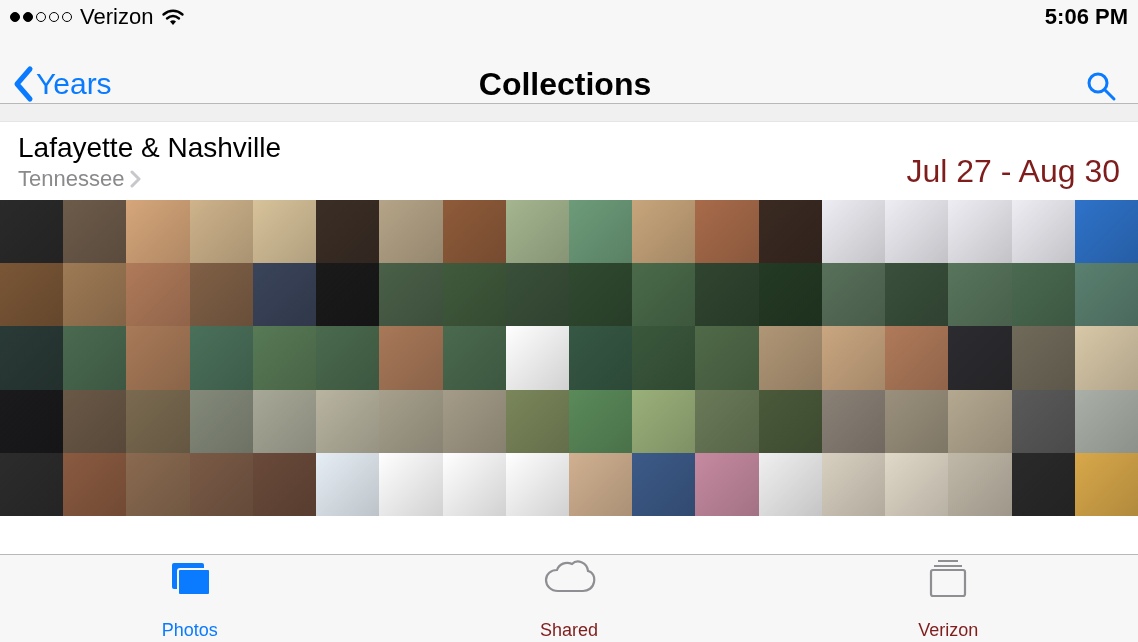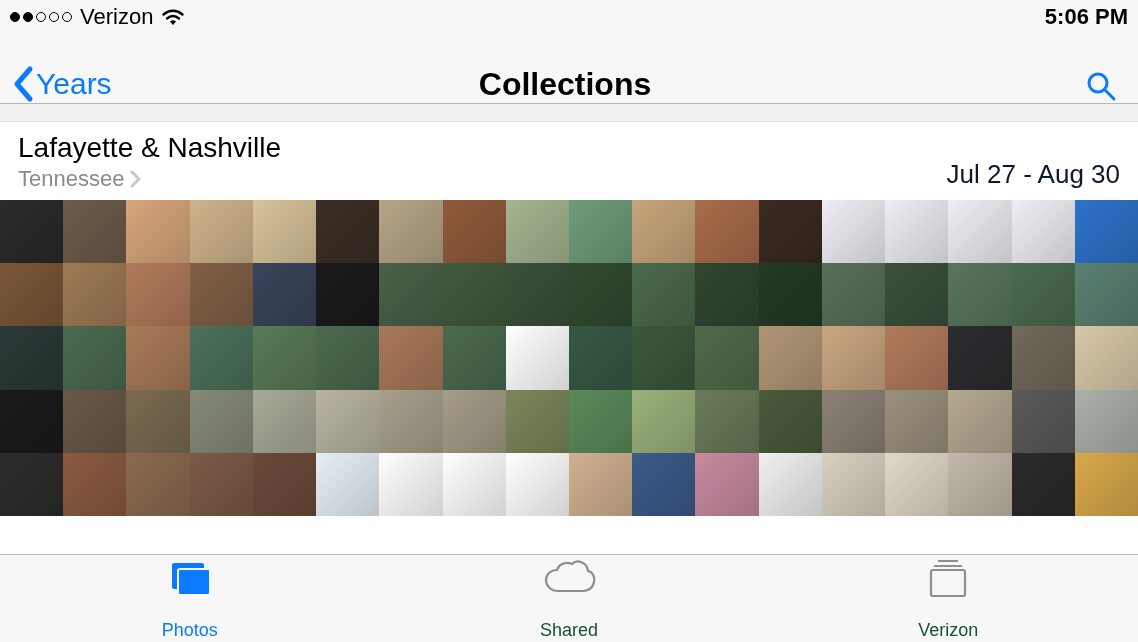--- a/index.html
+++ b/index.html
@@ -48,39 +48,39 @@
 
   
   .section-header {
     background: #fff; padding: 10px 18px 8px 18px;
     display: flex; align-items: flex-end; justify-content: space-between;
   }
   .loc-block { display: flex; flex-direction: column; gap: 2px; }
   .loc-title { font-size: 28px; font-weight: 500; }
   .loc-sub { font-size: 22px; color: #8a8a8d; display: flex; align-items: center; gap: 6px; }
   .loc-sub .chev { color: #c7c7cc; }
-  .date-range { font-size: 26px; color: #0f172a; align-self: flex-end; padding-bottom: 2px; }
+  .date-range { font-size: 32px; color: #7f1d1d; align-self: flex-end; padding-bottom: 2px; }
 
   
   .grid-wrap { flex: 1; overflow: hidden; }
   .photo-grid {
     display: grid;
     grid-template-columns: repeat(18, 1fr);
     grid-auto-rows: 63.2px;
     gap: 0;
   }
   .thumb { width: 100%; height: 100%; background: #888; position: relative; }
 
   
   .tab-bar {
     height: 88px; background: #f7f7f7; border-top: 1px solid #b8b8b8;
     display: flex;
   }
   .tab { flex: 1; display: flex; flex-direction: column; align-items: center; justify-content: center; gap: 19px; }
-  .tab .tab-label { font-size: 18px; color: #14532d; }
+  .tab .tab-label { font-size: 18px; color: #7f1d1d; }
   .tab.sel .tab-label { color: #0a7aff; }
   .tab .icon-slot { height: 44px; display: flex; align-items: center; justify-content: center; }
 
   
   .svg-icon { display: block; }
 </style>
 </head>
 <body>
 
 <div class="root">

